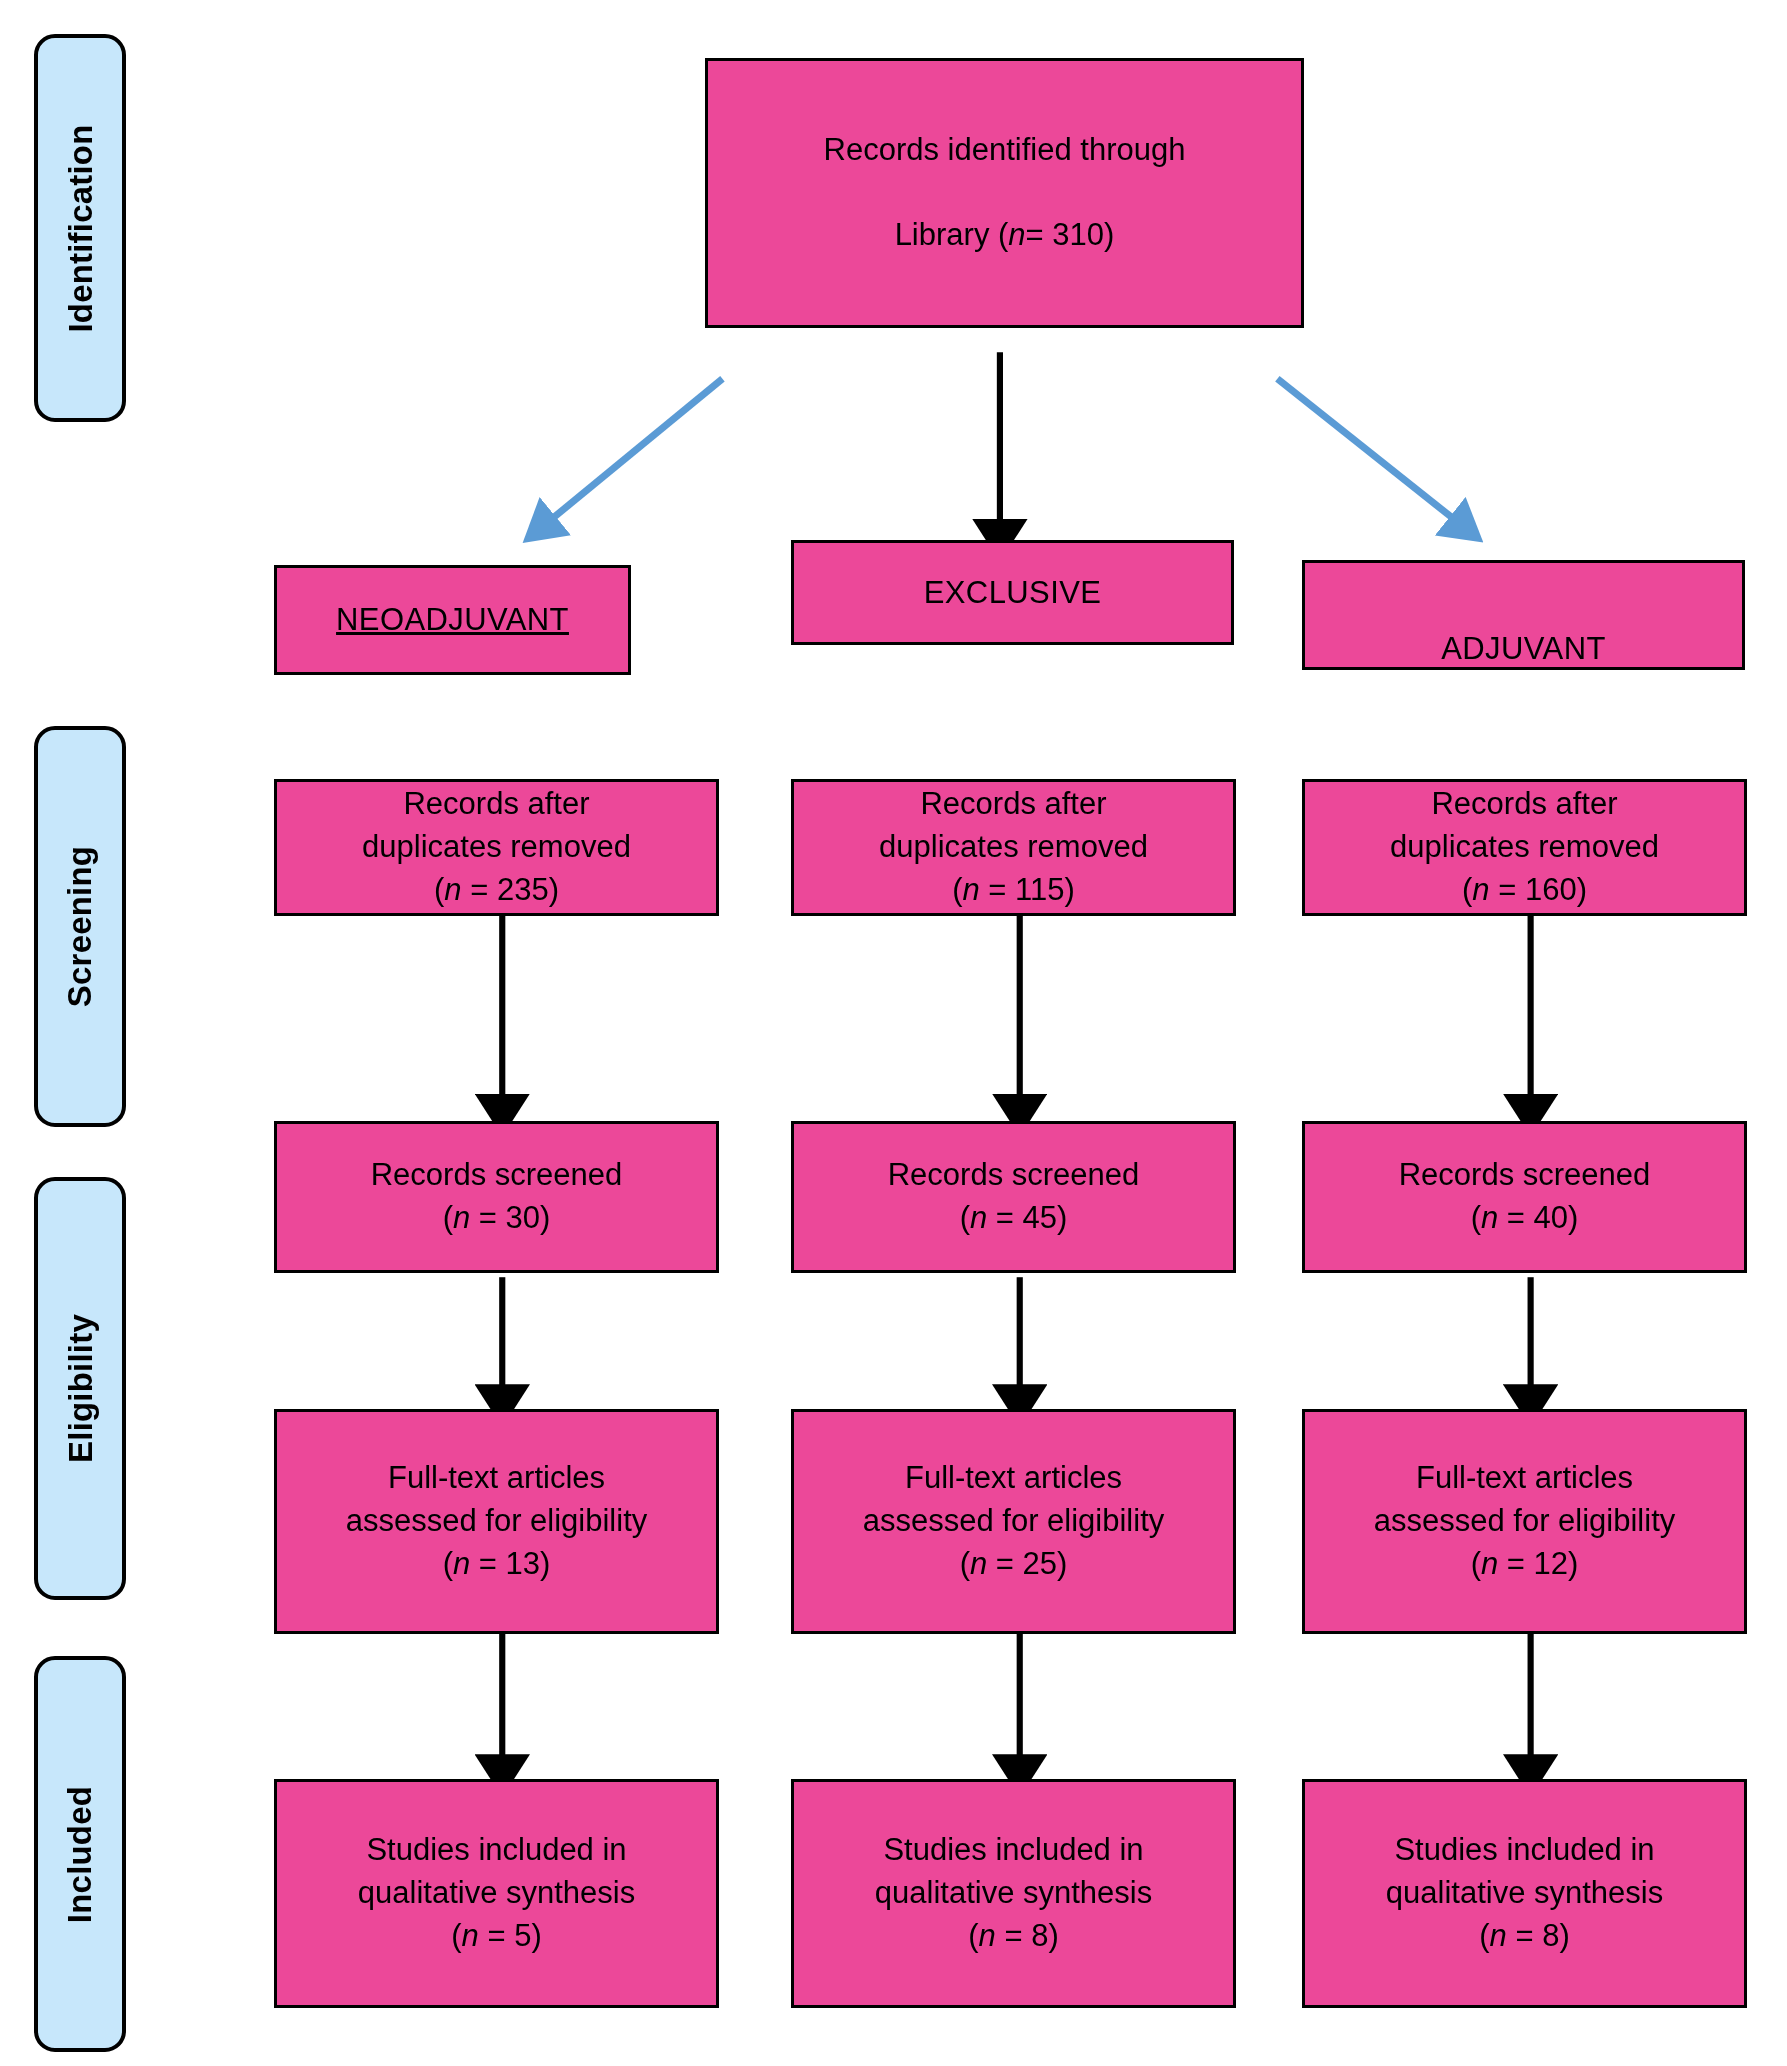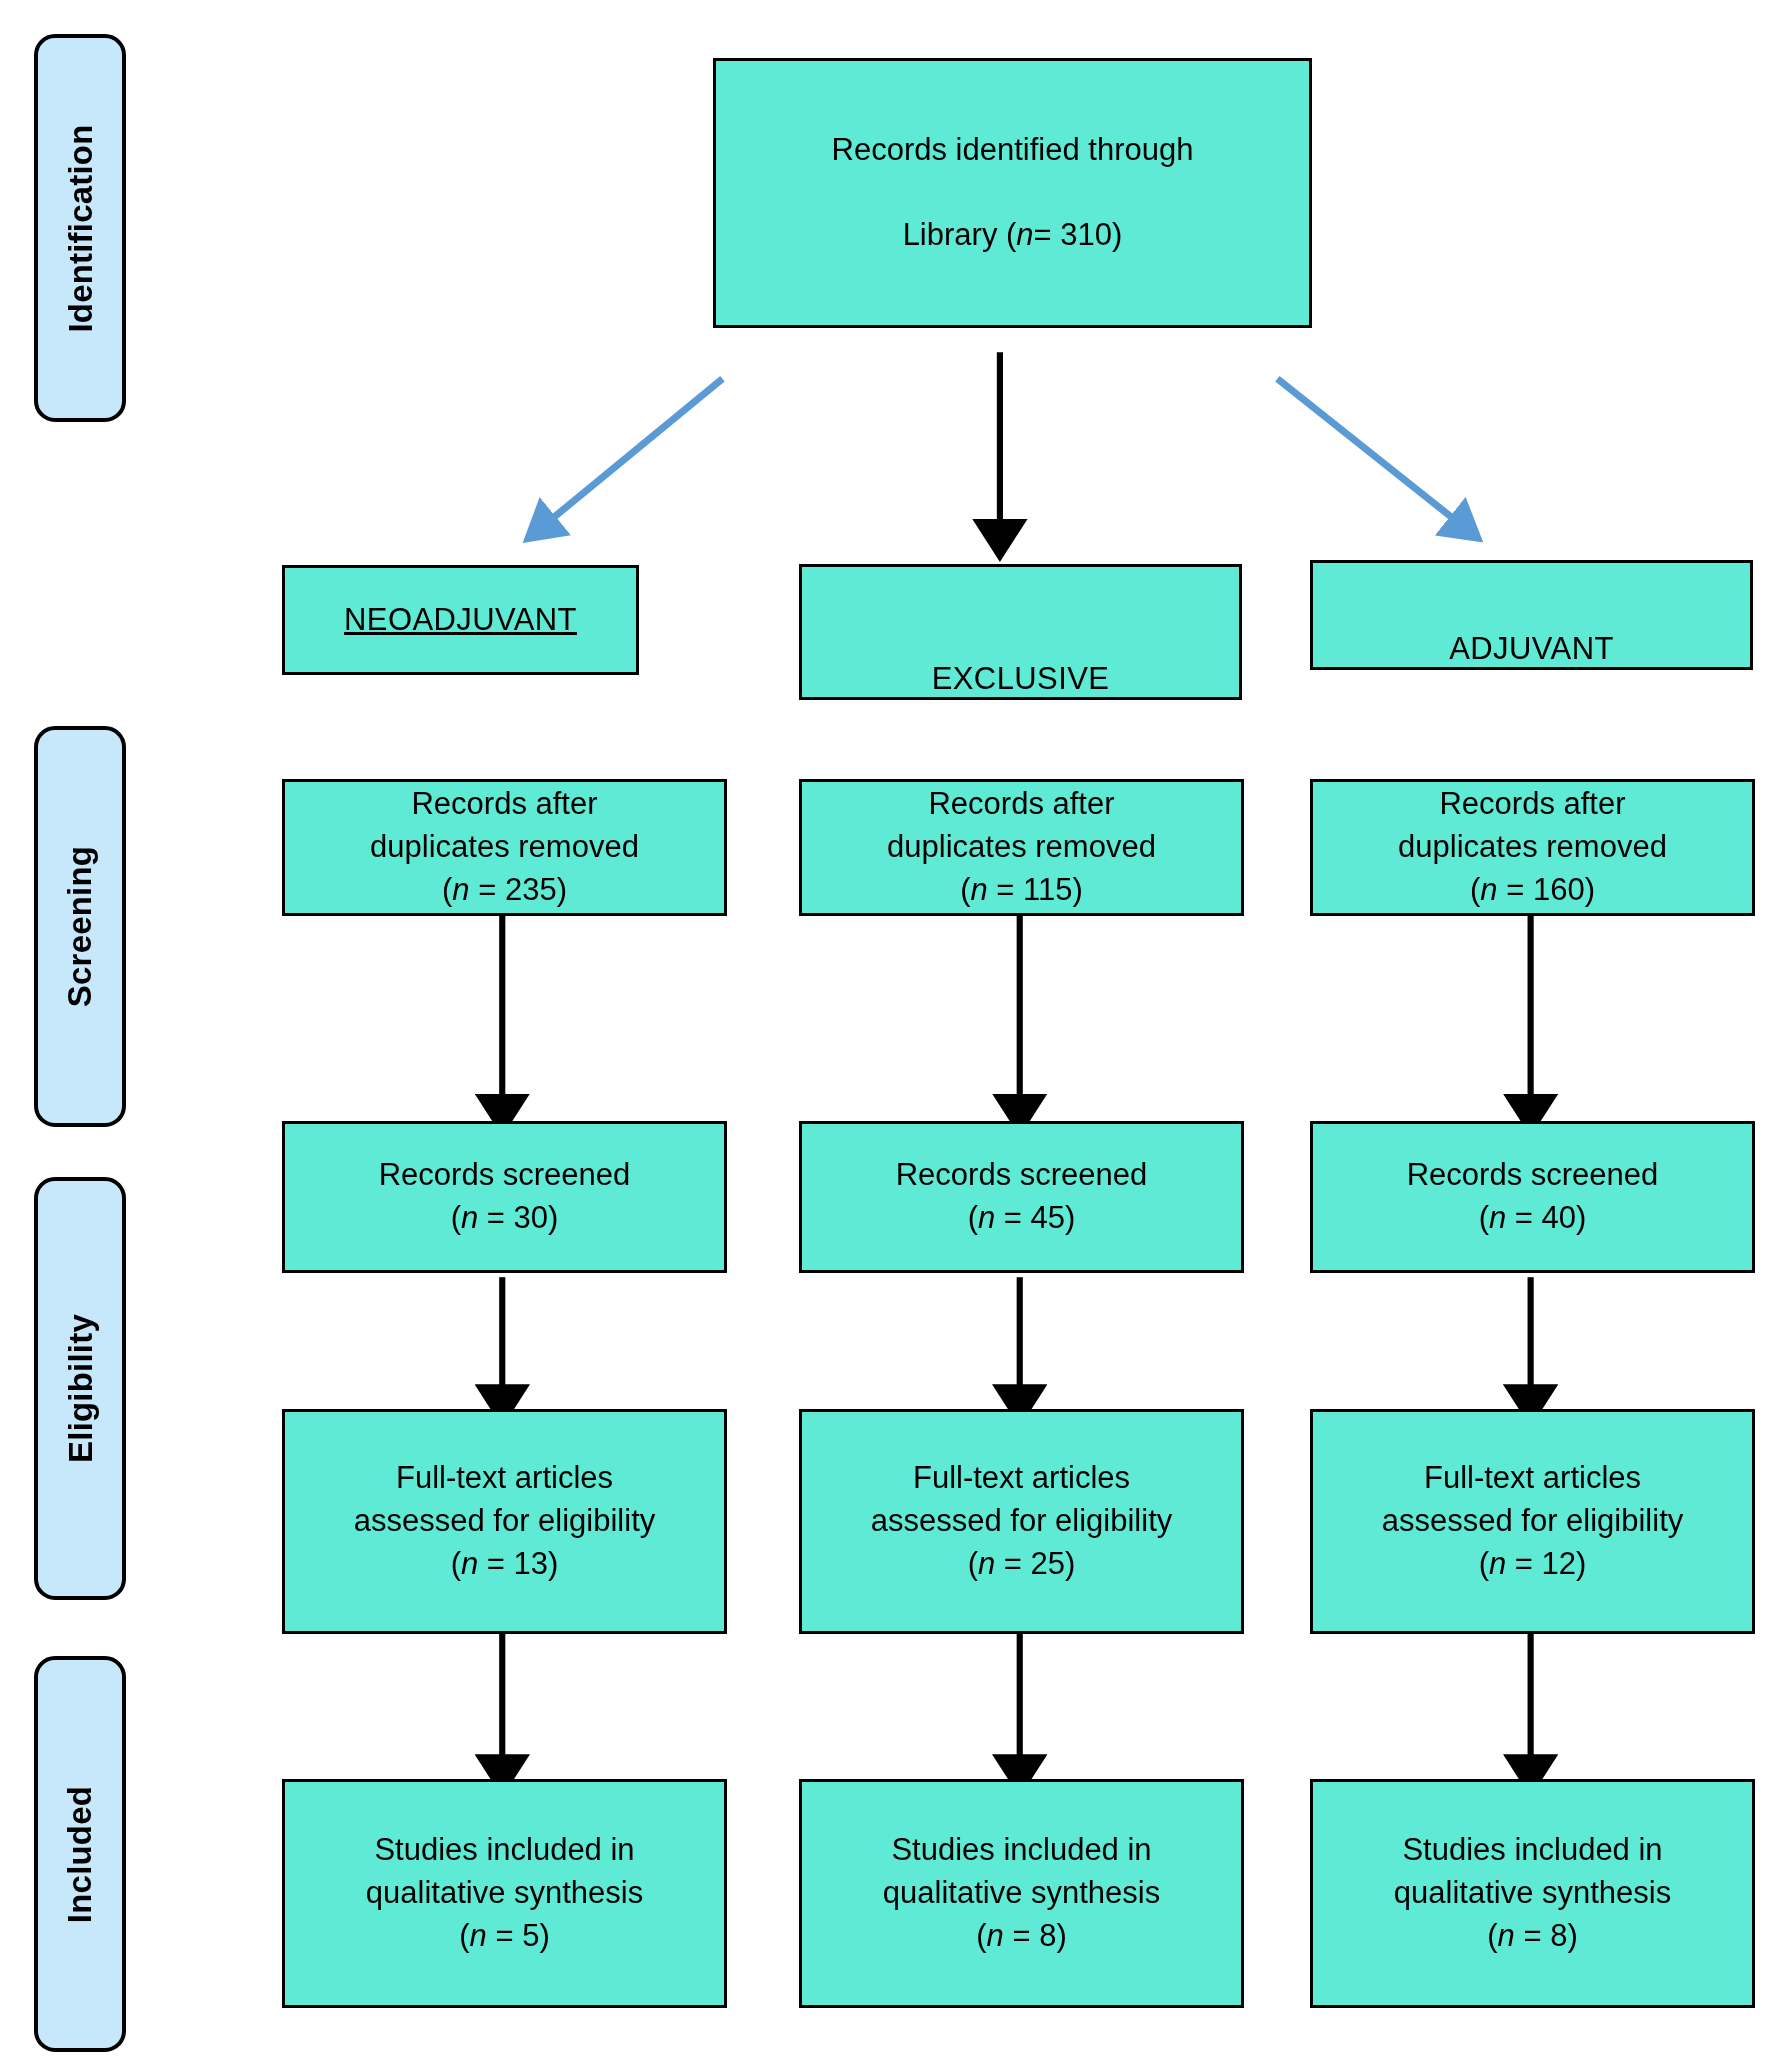--- a/index.html
+++ b/index.html
@@ -33,28 +33,27 @@
     font-size: 33px;
     font-weight: bold;
     color: #000000;
     letter-spacing: 0.2px;
     line-height: 1;
   }
 
   
   .box {
     position: absolute;
-    background: #5eead4;
+    background: #ec4899;
     border: 3.1px solid #000000;
     box-sizing: border-box;
     display: flex;
     align-items: center;
     justify-content: center;
     text-align: center;
-    margin-left: 8px;
   }
   .box-text {
     font-size: 31px;
     line-height: 1.38;
     color: #000000;
     padding: 0 8px;
   }
   .box-text .it { font-style: italic; }
 
   .cat-text {
@@ -153,21 +152,21 @@
     </g>
     <g>
       <line x1="3475" y1="3710" x2="3475" y2="3990" stroke="#000000" stroke-width="14" marker-end="url(#blkhead)"></line>
     </g>
   </svg>
 
   <div class="box" style="left:274px; top:565px; width:357px; height:110px;text-decoration:underline;">
     <span class="cat-text">NEOADJUVANT</span>
   </div>
 
-  <div class="box" style="left:791px; top:564px; width:443px; height:136px;align-items:flex-end;">
+  <div class="box" style="left:791px; top:540px; width:443px; height:105px;">
     <span class="cat-text">EXCLUSIVE</span>
   </div>
 
   <div class="box" style="left:1302px; top:560px; width:443px; height:110px;align-items:flex-end;">
     <span class="cat-text">ADJUVANT</span>
   </div>
 
   <div class="box" style="left:274px; top:779px; width:445px; height:137px;">
     <div class="box-text">
       <span>Records after</span><br>

